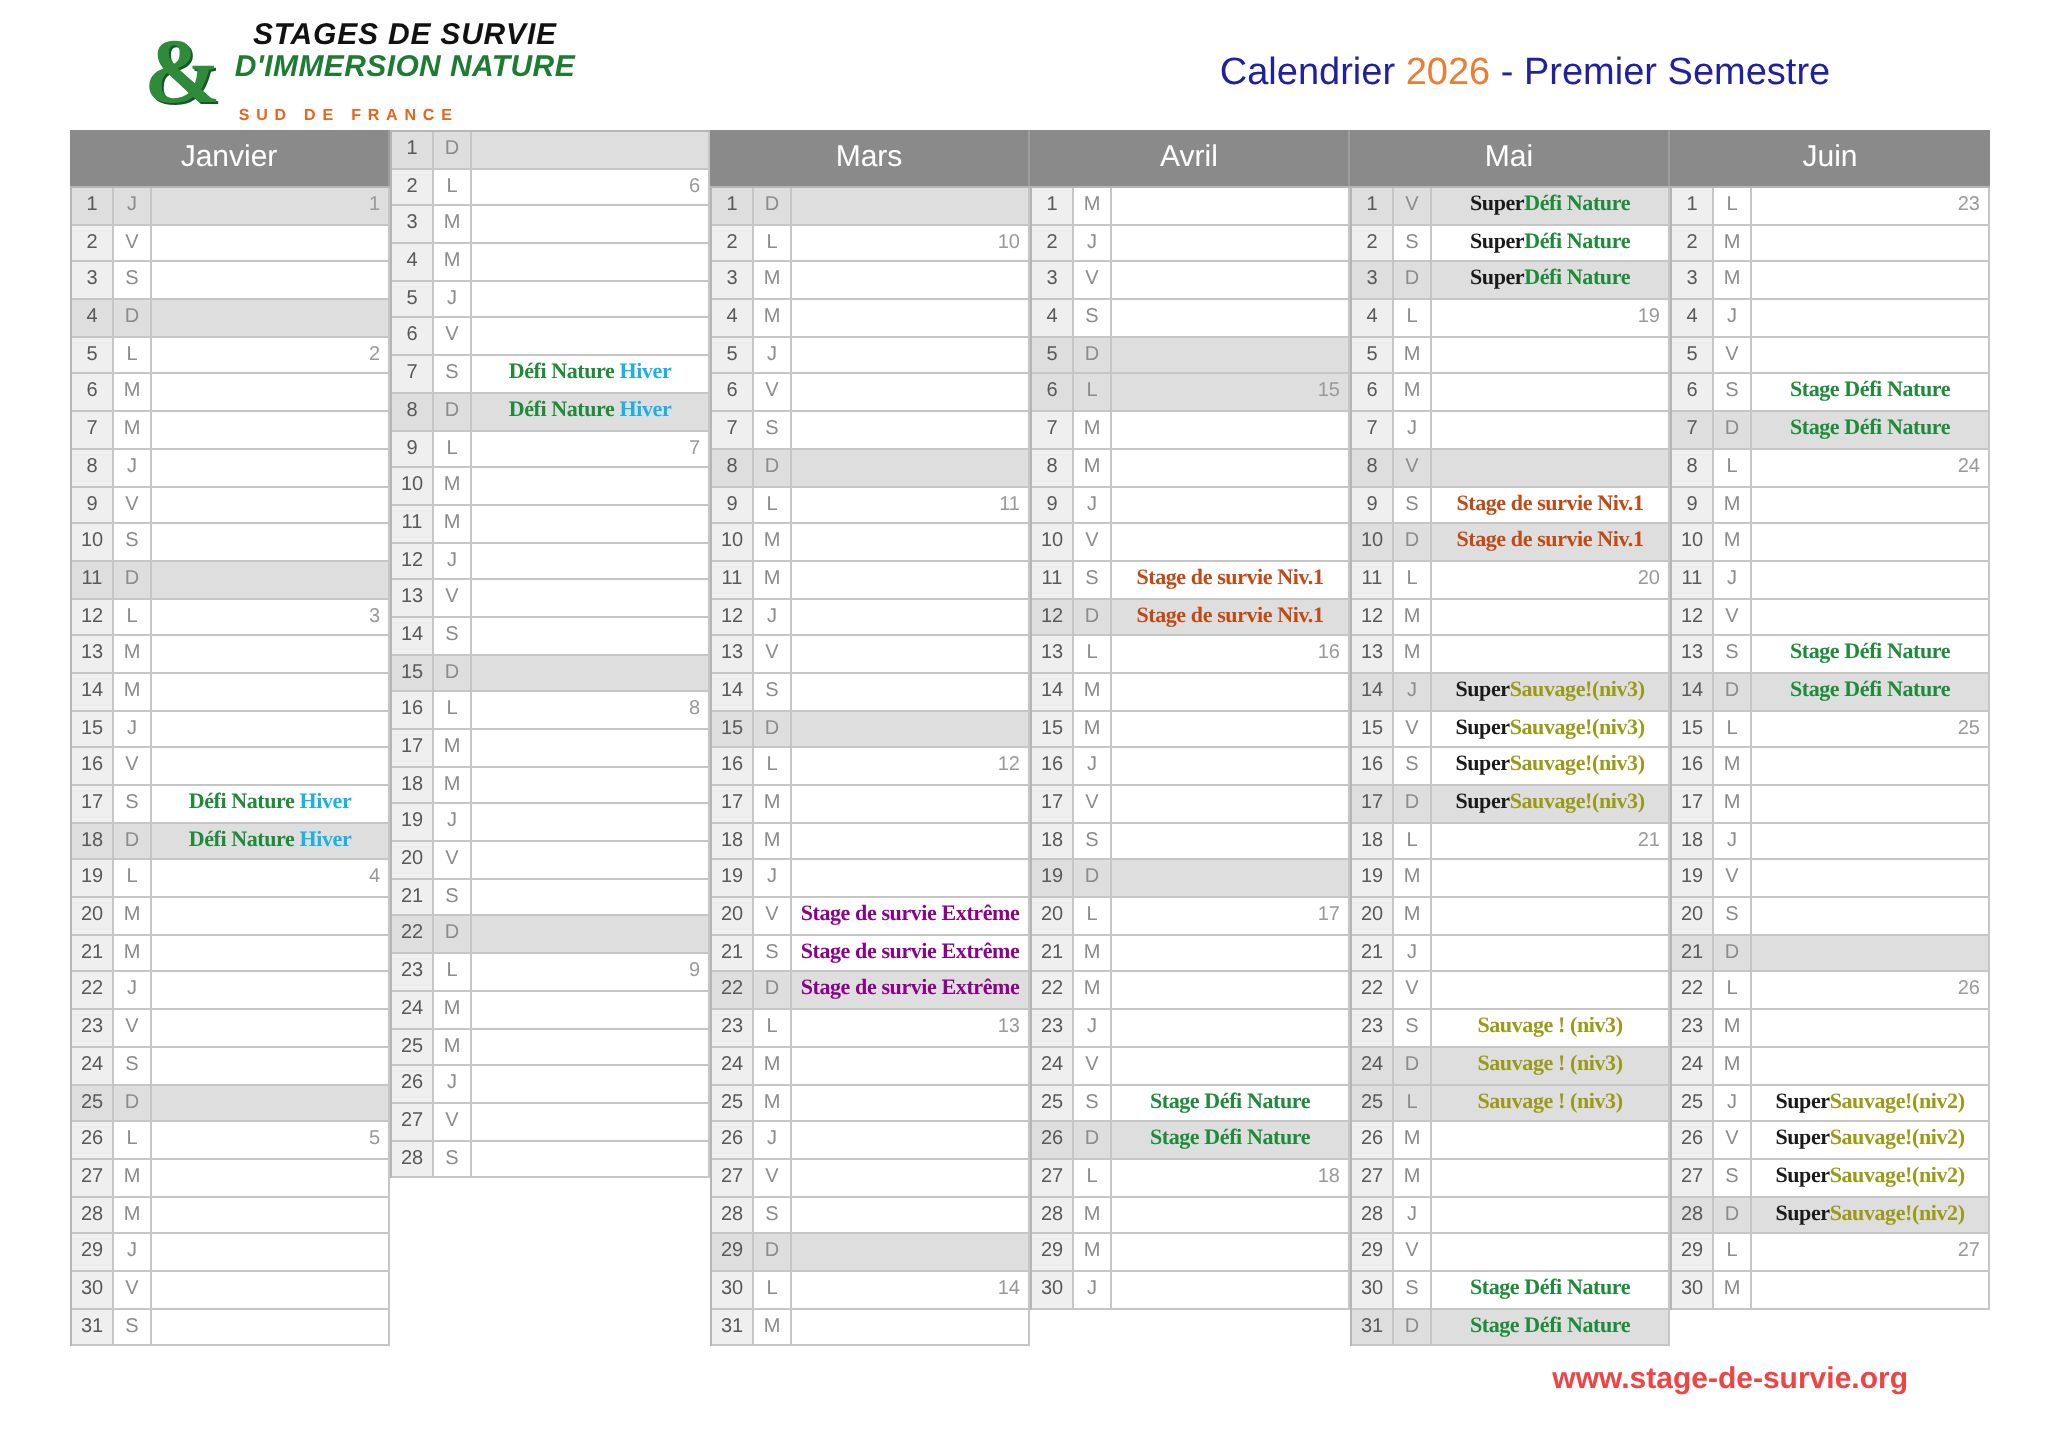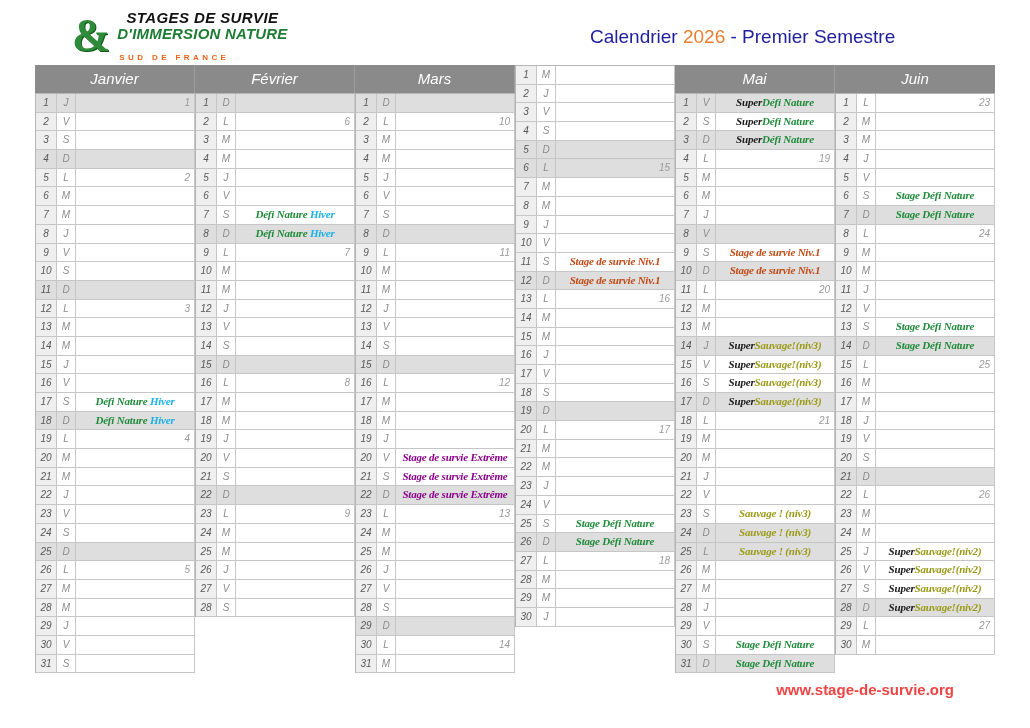--- a/index.html
+++ b/index.html
@@ -9,27 +9,27 @@
 
   
   .logo { position:absolute; left:72px; top:10px; display:flex; align-items:center; gap:7px; }
   .logo-amp { font-family:"Liberation Serif", serif; font-weight:bold; font-size:46px;
               color:#2E8B3A; line-height:42px; text-shadow:1px 1px 0 #14591f; }
   .logo-lines { display:flex; flex-direction:column; line-height:1.05; }
   .logo-l1 { font-size:15px; font-weight:bold; font-style:italic; color:#111; letter-spacing:.4px;text-align:center; }
   .logo-l2 { font-size:15px; font-weight:bold; font-style:italic; color:#1E7B34; letter-spacing:.2px; }
   .logo-l3 { font-size:8px; font-weight:bold; color:#E8641C; letter-spacing:3.4px; margin-top:12px; padding-left:2px; }
 
-  .main-title { position:absolute; top:26px; left:590px; width:345px; 
+  .main-title { position:absolute; top:26px; left:590px; width:345px; text-align:center;
                 font-size:19px; color:#21219F; white-space:nowrap; }
   .main-title .year { color:#ED7D31; }
 
   
   #calendar { position:absolute; left:35px; top:65px; width:960px; display:flex; align-items:flex-start; }
-  .month-col { width:160px; flex:0 0 160px;font-style:italic; }
+  .month-col { width:160px; flex:0 0 160px; }
   .month-header { height:28px; line-height:28px; background:#8A8A8A; color:#ffffff;
                   text-align:center; font-size:15px; border-right:1px solid #9d9d9d; }
   .month-col:last-child .month-header { border-right:none; }
   .day-grid { border-left:1px solid #b5b5b5; border-top:1px solid #b5b5b5; }
   .day-row { display:flex; height:18.7px; border-bottom:1px solid #c6c6c6; background:#ffffff; }
   .cell { border-right:1px solid #c6c6c6; height:100%; }
   .cell.num { width:21px; background:#EFEFEF; color:#595959; font-size:10px;
               text-align:center; line-height:17.5px; }
   .cell.dow { width:19px; color:#8C8C8C; font-size:10px; text-align:center; line-height:17.5px; }
   .cell.evt { flex:1; position:relative; text-align:center; line-height:17.5px;
@@ -228,21 +228,20 @@
             <div class="cell evt"></div>
           </div>
           <div class="day-row">
             <div class="cell num">31</div>
             <div class="cell dow">S</div>
             <div class="cell evt"></div>
           </div>
         </div>
       </div>
       <div class="month-col">
-        <div class="month-header">Février</div>
         <div class="day-grid">
           <div class="day-row shaded">
             <div class="cell num">1</div>
             <div class="cell dow">D</div>
             <div class="cell evt"></div>
           </div>
           <div class="day-row">
             <div class="cell num">2</div>
             <div class="cell dow">L</div>
             <div class="cell evt">
@@ -551,20 +550,21 @@
             </div>
           </div>
           <div class="day-row">
             <div class="cell num">31</div>
             <div class="cell dow">M</div>
             <div class="cell evt"></div>
           </div>
         </div>
       </div>
       <div class="month-col">
+        <div class="month-header">Avril</div>
         <div class="day-grid">
           <div class="day-row">
             <div class="cell num">1</div>
             <div class="cell dow">M</div>
             <div class="cell evt"></div>
           </div>
           <div class="day-row">
             <div class="cell num">2</div>
             <div class="cell dow">J</div>
             <div class="cell evt"></div>

